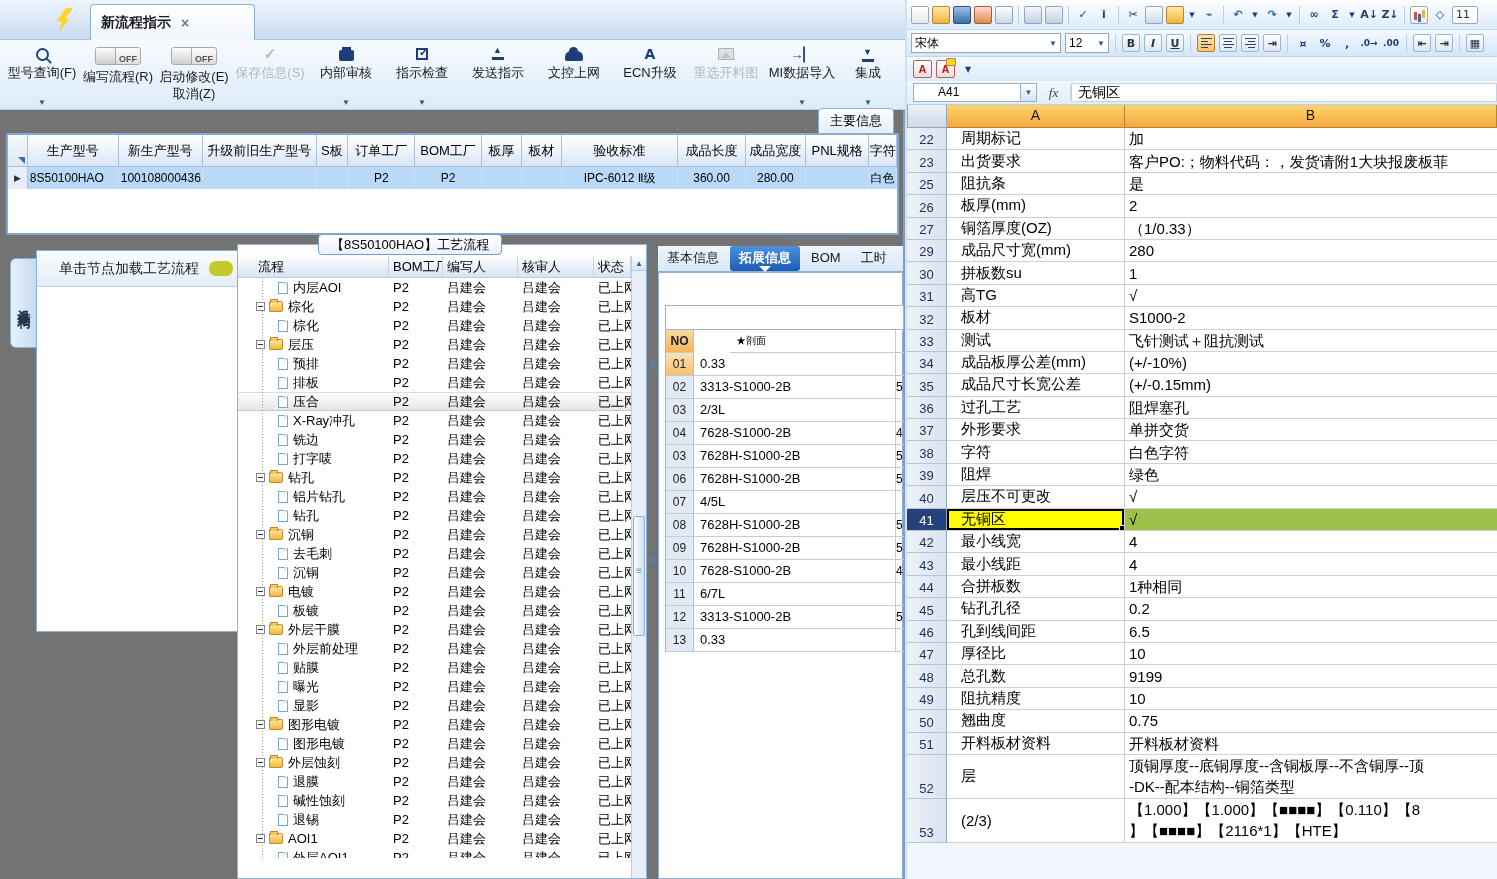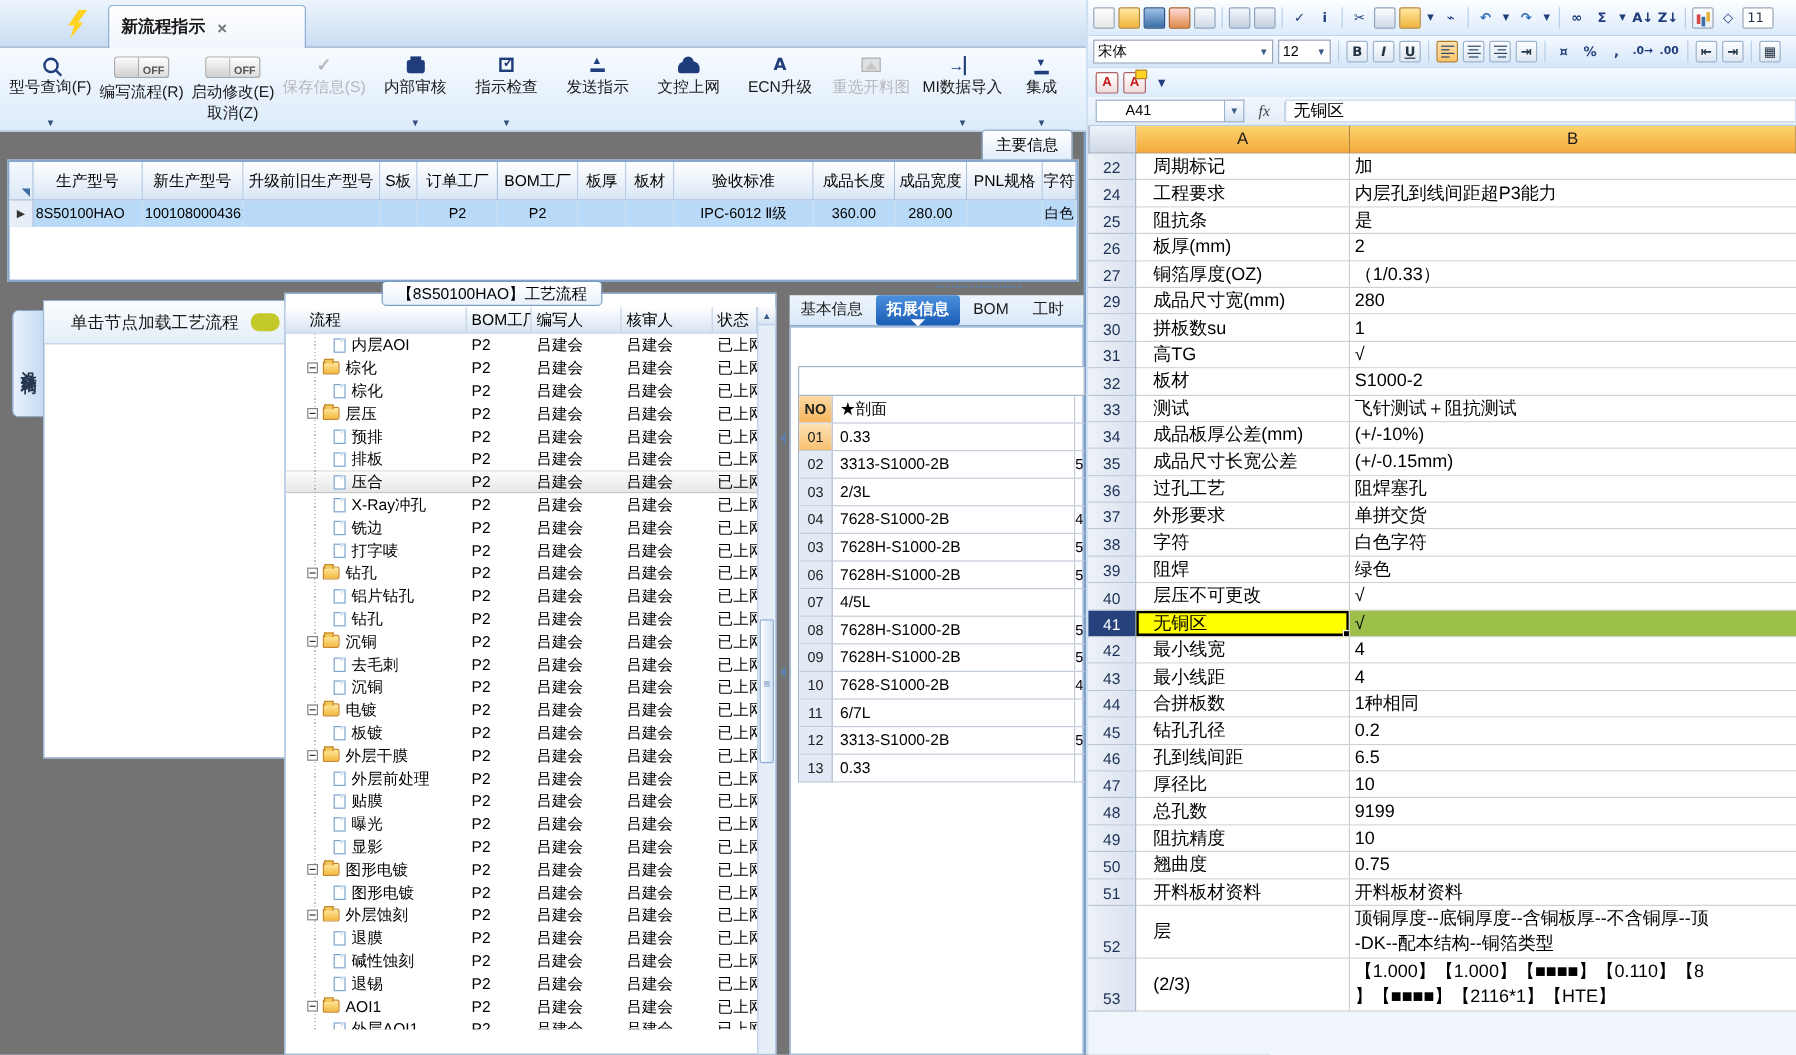--- a/index.html
+++ b/index.html
@@ -98,21 +98,21 @@
   .dtab { padding:0 9px; line-height:24px; font-size:13px; color:#1a1a1a; white-space:nowrap; }
   .dtab.active { background:linear-gradient(#4c90dd,#1b5db5); color:#fff; font-weight:bold; border-radius:3px; position:relative; }
   .dtab.active::after { content:""; position:absolute; left:50%; bottom:-7px; margin-left:-6px; border:6px solid transparent; border-top-color:#fff; border-top-color:#ffffff; }
   #dbody { position:absolute; left:0; top:34px; width:245px; height:607px; background:#fff; border:1px solid #8fb0d5; }
   #dtable { position:absolute; left:6px; top:56px; width:239px; border-top:1px solid #a6b4c9; border-left:1px solid #a6b4c9; }
   .drow { display:flex; height:23px; }
   .drow .no { width:28px; flex:none; background:#e2eaf5; border-right:1px solid #b4bfcf; border-bottom:1px solid #c3ccd9; text-align:center; line-height:22px; font-size:12px; color:#222; }
   .drow.header .no { background:linear-gradient(#fcd9a2,#f5b55a); font-weight:bold; }
   .drow.first .no { background:linear-gradient(#fde3b5,#f8c071); }
   .drow .val { flex:1; border-right:1px solid #c3ccd9; border-bottom:1px solid #c3ccd9; padding-left:6px; line-height:22px; font-size:13px; white-space:nowrap; overflow:hidden; }
-  .drow.header .val { font-size:13px; }
+  .drow.header .val { font-size:10px;margin-left:36px; }
   .drow .extra { width:8px; flex:none; border-bottom:1px solid #c3ccd9; font-size:12px; line-height:22px; overflow:hidden; }
   #dtable-topband { position:absolute; left:6px; top:32px; width:239px; height:24px; background:#fff; border:1px solid #a6b4c9; border-bottom:none; }
 
   .edge-arrow { position:absolute; width:0; height:0; border:5px solid transparent; border-right-color:#5f7ea8; }
 
   
   #excel { left:907px; top:0; width:590px; height:879px; background:#f1f6fd; }
   #xtb1 { height:30px; background:linear-gradient(#fdfeff,#dcebfb); border-bottom:1px solid #c2d7ee; display:flex; align-items:center; gap:3px; padding:0 4px; }
   #xtb2 { height:27px; background:linear-gradient(#f4f9ff,#d5e6f9); border-bottom:1px solid #c2d7ee; display:flex; align-items:center; gap:4px; padding:0 4px; }
   #xtb3 { height:24px; background:linear-gradient(#f4f9ff,#dcebfb); display:flex; align-items:center; gap:4px; padding:0 6px; }
@@ -881,23 +881,23 @@
     <div id="chA" class="colhead">A</div>
     <div id="chB" class="colhead">B</div>
   </div>
   <div id="xgrid">
       <div class="xrow">
         <div class="rowhead">22</div>
         <div class="ca">周期标记</div>
         <div class="cb">加</div>
       </div>
       <div class="xrow">
-        <div class="rowhead">24</div>
-        <div class="ca">工程要求</div>
-        <div class="cb">内层孔到线间距超P3能力</div>
+        <div class="rowhead">23</div>
+        <div class="ca">出货要求</div>
+        <div class="cb">客户PO:；物料代码：，发货请附1大块报废板菲</div>
       </div>
       <div class="xrow">
         <div class="rowhead">25</div>
         <div class="ca">阻抗条</div>
         <div class="cb">是</div>
       </div>
       <div class="xrow">
         <div class="rowhead">26</div>
         <div class="ca">板厚(mm)</div>
         <div class="cb">2</div>

